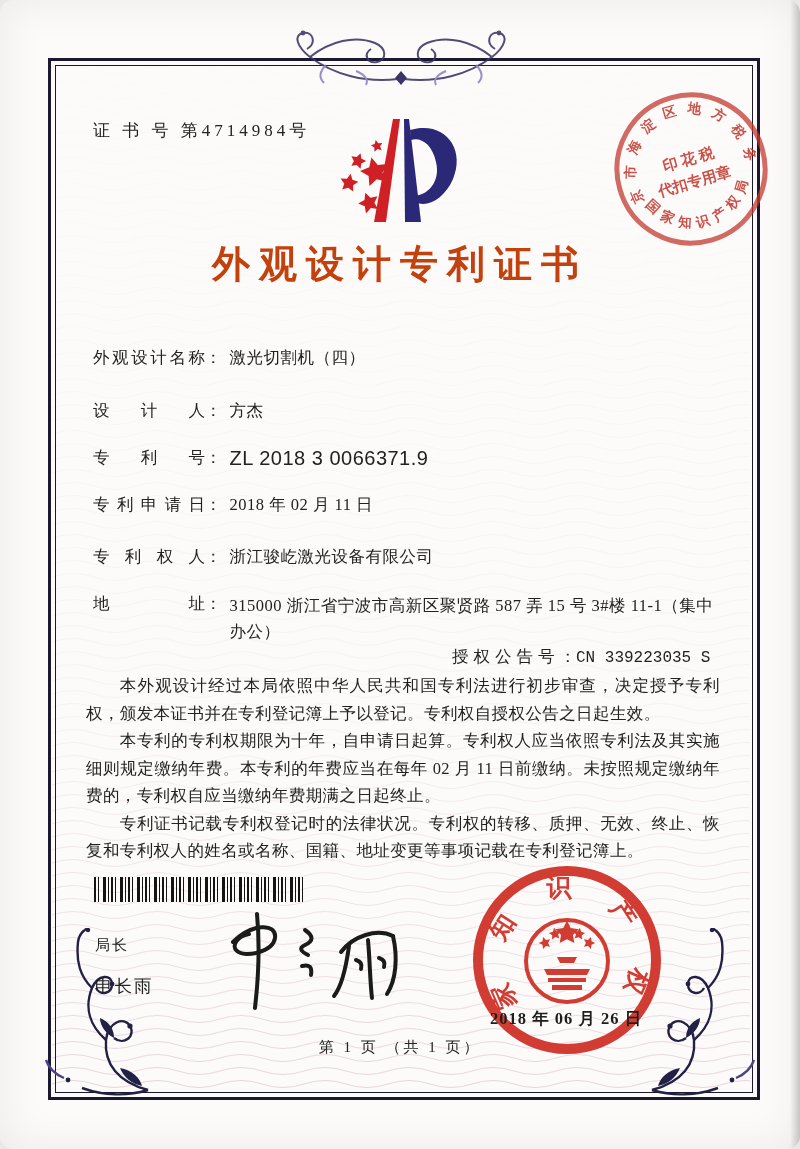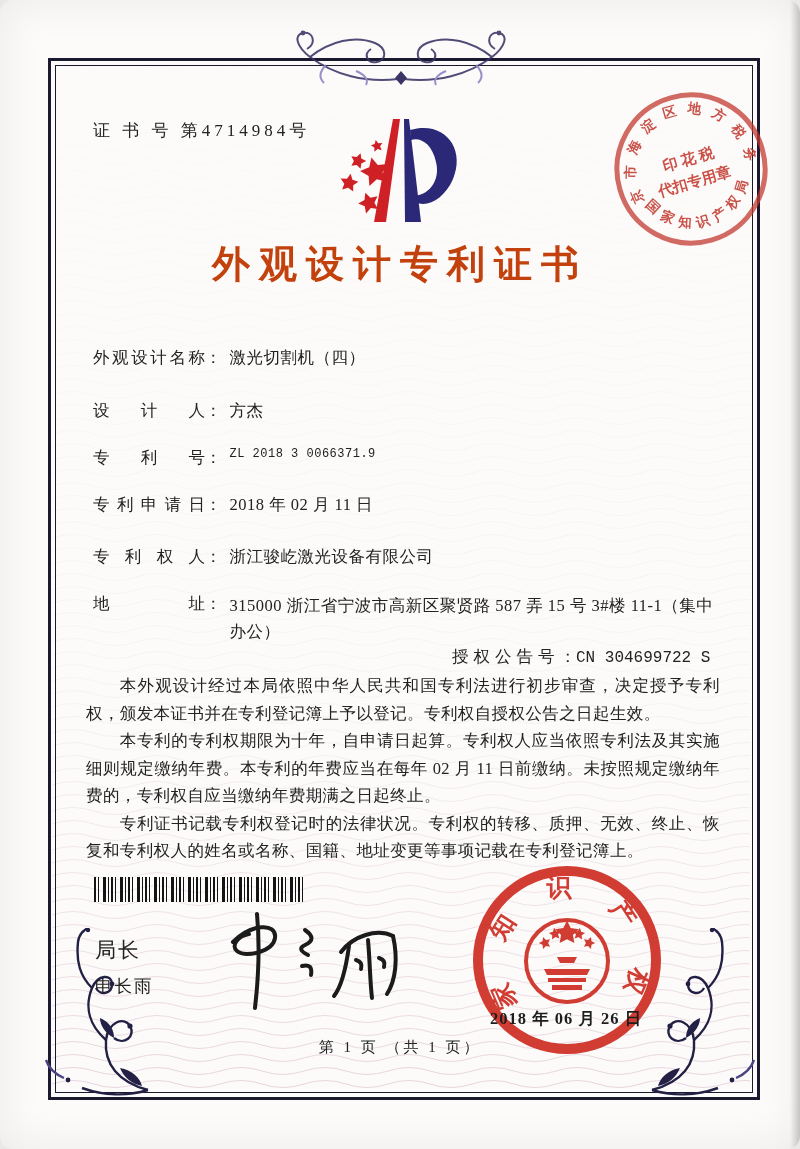--- a/index.html
+++ b/index.html
@@ -31,38 +31,38 @@
   .stamp .ctr{font-size:15px; font-weight:bold; text-anchor:middle;}
 
   .title{position:absolute; left:0; top:239px; width:800px; text-align:center;
     font-size:38px; font-weight:bold; letter-spacing:9px; color:#c2410c;}
 
   .frow{position:absolute; left:93px; font-size:16.5px; white-space:nowrap;}
   .flabel{display:inline-block; width:112px; text-align:justify; text-align-last:justify;
     vertical-align:top;}
   .fcolon{display:inline-block; vertical-align:top; margin-right:8px;}
   .fvalue{display:inline-block; vertical-align:top; letter-spacing:0.5px;}
-  .fvalue.mono{font-family:Liberation Mono, monospace; font-size:12px;}
+  .fvalue.mono{font-family:Liberation Sans, sans-serif; font-size:20px;}
   .fvalue.wrapval{width:492px; white-space:normal; line-height:26px;}
   .grant-no{position:absolute; left:452px; top:646px; font-size:16.5px; white-space:nowrap;}
   .grant-no .glabel{letter-spacing:5px;}
   .grant-no .gvalue{font-family:"Liberation Mono","DejaVu Sans Mono",monospace; font-size:16px;}
 
   .body-text{position:absolute; left:86px; top:672px; width:634px;}
   .body-text p{margin:0; font-size:16.5px; line-height:27.5px; text-indent:2.05em;
     text-align:justify; letter-spacing:0.4px;}
 
   .barcode{position:absolute; left:94px; top:877px; width:212px; height:25px;
     background:repeating-linear-gradient(90deg,
       #141414 0 2px, transparent 2px 4px,
       #141414 4px 5px, transparent 5px 9px,
       #141414 9px 12px, transparent 12px 14px,
       #141414 14px 15px, transparent 15px 17px);}
 
-  .director-title{position:absolute; left:95px; top:936px; font-size:21px; letter-spacing:2px;}
+  .director-title{position:absolute; left:95px; top:936px; font-size:15px; letter-spacing:2px;}
   .director-name{position:absolute; left:95px; top:974px; font-size:17.5px; letter-spacing:2px;}
   .signature{position:absolute; left:205px; top:898px; width:210px; height:118px;}
 
   .seal{position:absolute; left:468px; top:861px; width:198px; height:198px; opacity:.95;}
   .seal .ring-text{font-size:25px; font-weight:bold; fill:#cf3328; letter-spacing:16px;
     font-family:"Liberation Serif","DejaVu Serif",serif;}
   .seal-date{position:absolute; left:490px; top:1008px; font-size:16.5px; color:#1d1d1d;
     letter-spacing:1px; font-weight:bold; z-index:3;}
 
   .footer{position:absolute; left:0; top:1038px; width:800px; text-align:center;
@@ -197,21 +197,21 @@
     <div class="frow" style="top:494px">
       <span class="flabel">专利申请日</span><span class="fcolon">：</span><span class="fvalue">2018 年 02 月 11 日</span>
     </div>
     <div class="frow" style="top:546px">
       <span class="flabel">专利权人</span><span class="fcolon">：</span><span class="fvalue">浙江骏屹激光设备有限公司</span>
     </div>
     <div class="frow" style="top:593px">
       <span class="flabel">地址</span><span class="fcolon">：</span><span class="fvalue wrapval">315000 浙江省宁波市高新区聚贤路 587 弄 15 号 3#楼 11-1（集中办公）</span>
     </div>
     <div class="grant-no">
-      <span class="glabel">授权公告号</span><span>：</span><span class="gvalue">CN 304699722 S</span>
+      <span class="glabel">授权公告号</span><span>：</span><span class="gvalue">CN 339223035 S</span>
     </div>
 
     <div class="body-text">
       <p>本外观设计经过本局依照中华人民共和国专利法进行初步审查，决定授予专利权，颁发本证书并在专利登记簿上予以登记。专利权自授权公告之日起生效。</p>
       <p>本专利的专利权期限为十年，自申请日起算。专利权人应当依照专利法及其实施细则规定缴纳年费。本专利的年费应当在每年 02 月 11 日前缴纳。未按照规定缴纳年费的，专利权自应当缴纳年费期满之日起终止。</p>
       <p>专利证书记载专利权登记时的法律状况。专利权的转移、质押、无效、终止、恢复和专利权人的姓名或名称、国籍、地址变更等事项记载在专利登记簿上。</p>
     </div>
 
     <div class="barcode"></div>
 

